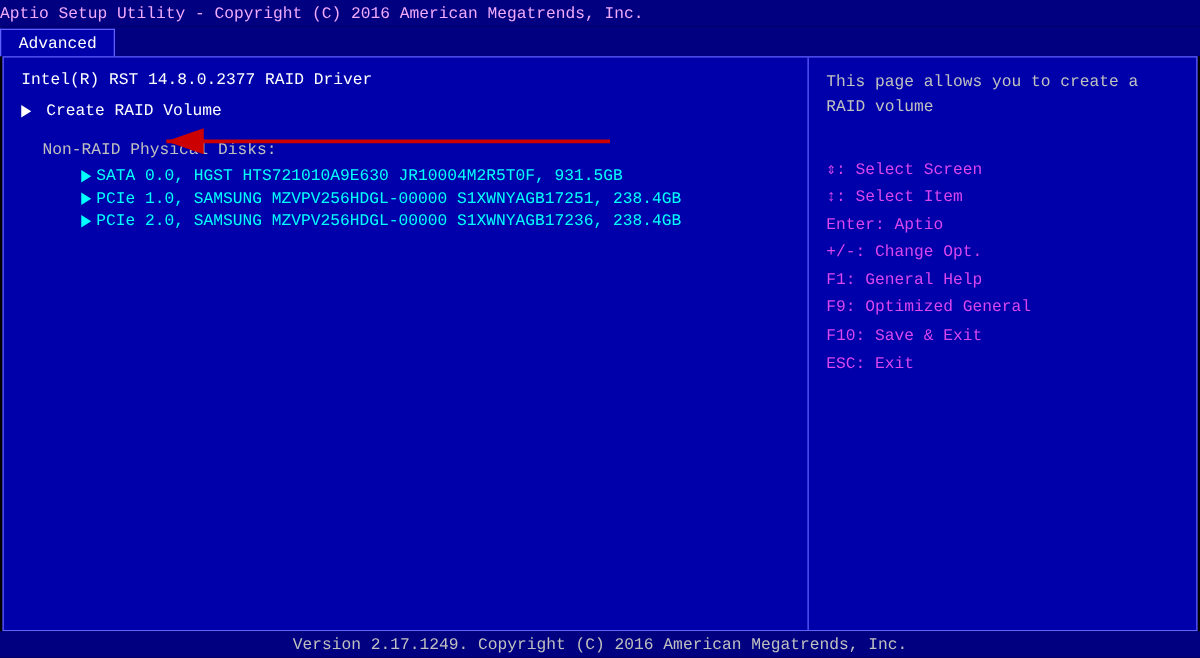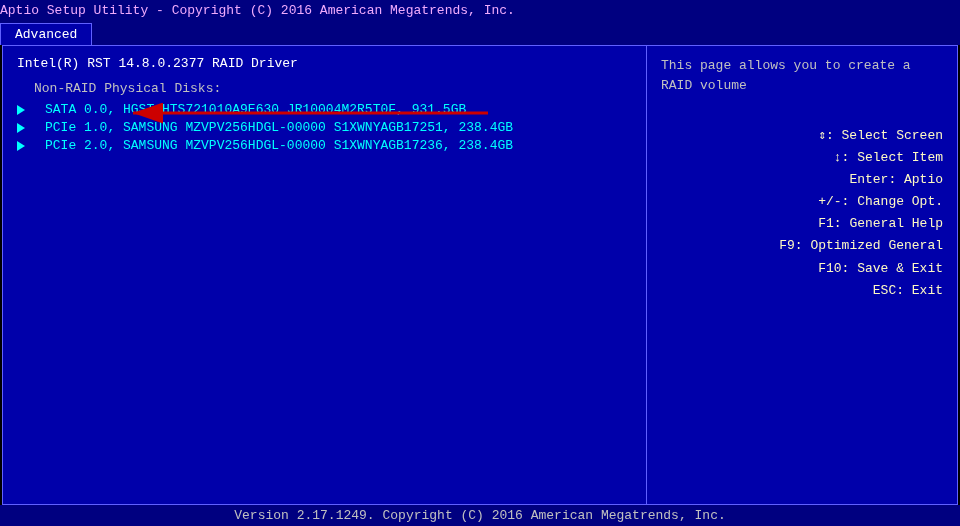--- a/index.html
+++ b/index.html
@@ -100,21 +100,22 @@
       margin-bottom: 6px;
       margin-left: 17px;
     }
 
     .disk-item {
       color: #00ffff;
       font-size: 13px;
       margin-bottom: 3px;
       display: flex;
       align-items: center;
-      gap: 20px;
+      gap: 4px;
+      margin-left: 48px;
     }
 
     .disk-item .tri {
       width: 0;
       height: 0;
       border-top: 5px solid transparent;
       border-bottom: 5px solid transparent;
       border-left: 8px solid #00ffff;
       display: inline-block;
       flex-shrink: 0;
@@ -125,23 +126,22 @@
       top: 52px;
       left: 120px;
     }
 
     .help-section {
       margin-top: 30px;
     }
 
     .help-item {
       font-size: 13px;
-      color: #fef9c3;
+      color: #d946ef;
       line-height: 1.7;
-      text-align: right;
     }
 
     .footer {
       background: #000080;
       color: #c0c0c0;
       text-align: center;
       font-size: 13px;
       padding: 3px 0;
       flex-shrink: 0;
     }
@@ -165,20 +165,24 @@
 <div class="tab-bar">
   <span class="tab-item active">Advanced</span>
 </div>
 
 <div class="main-area">
 
   <div class="left-panel">
 
     <div class="driver-title">Intel(R) RST 14.8.0.2377 RAID Driver</div>
 
+    <div class="create-raid">
+      <span class="triangle-right"></span>
+      <span>Create RAID Volume</span>
+    </div>
 
     <div class="red-arrow">
       <svg class="arrow-svg" width="370" height="30" viewBox="0 0 370 30">
         <defs>
           <marker id="arrowhead" markerWidth="10" markerHeight="7" refX="10" refY="3.5" orient="auto">
             <polygon points="0 0, 10 3.5, 0 7" fill="#cc0000"></polygon>
           </marker>
         </defs>
         <line x1="365" y1="15" x2="10" y2="15" stroke="#cc0000" stroke-width="3" marker-end="url(#arrowhead)"></line>
       </svg>

